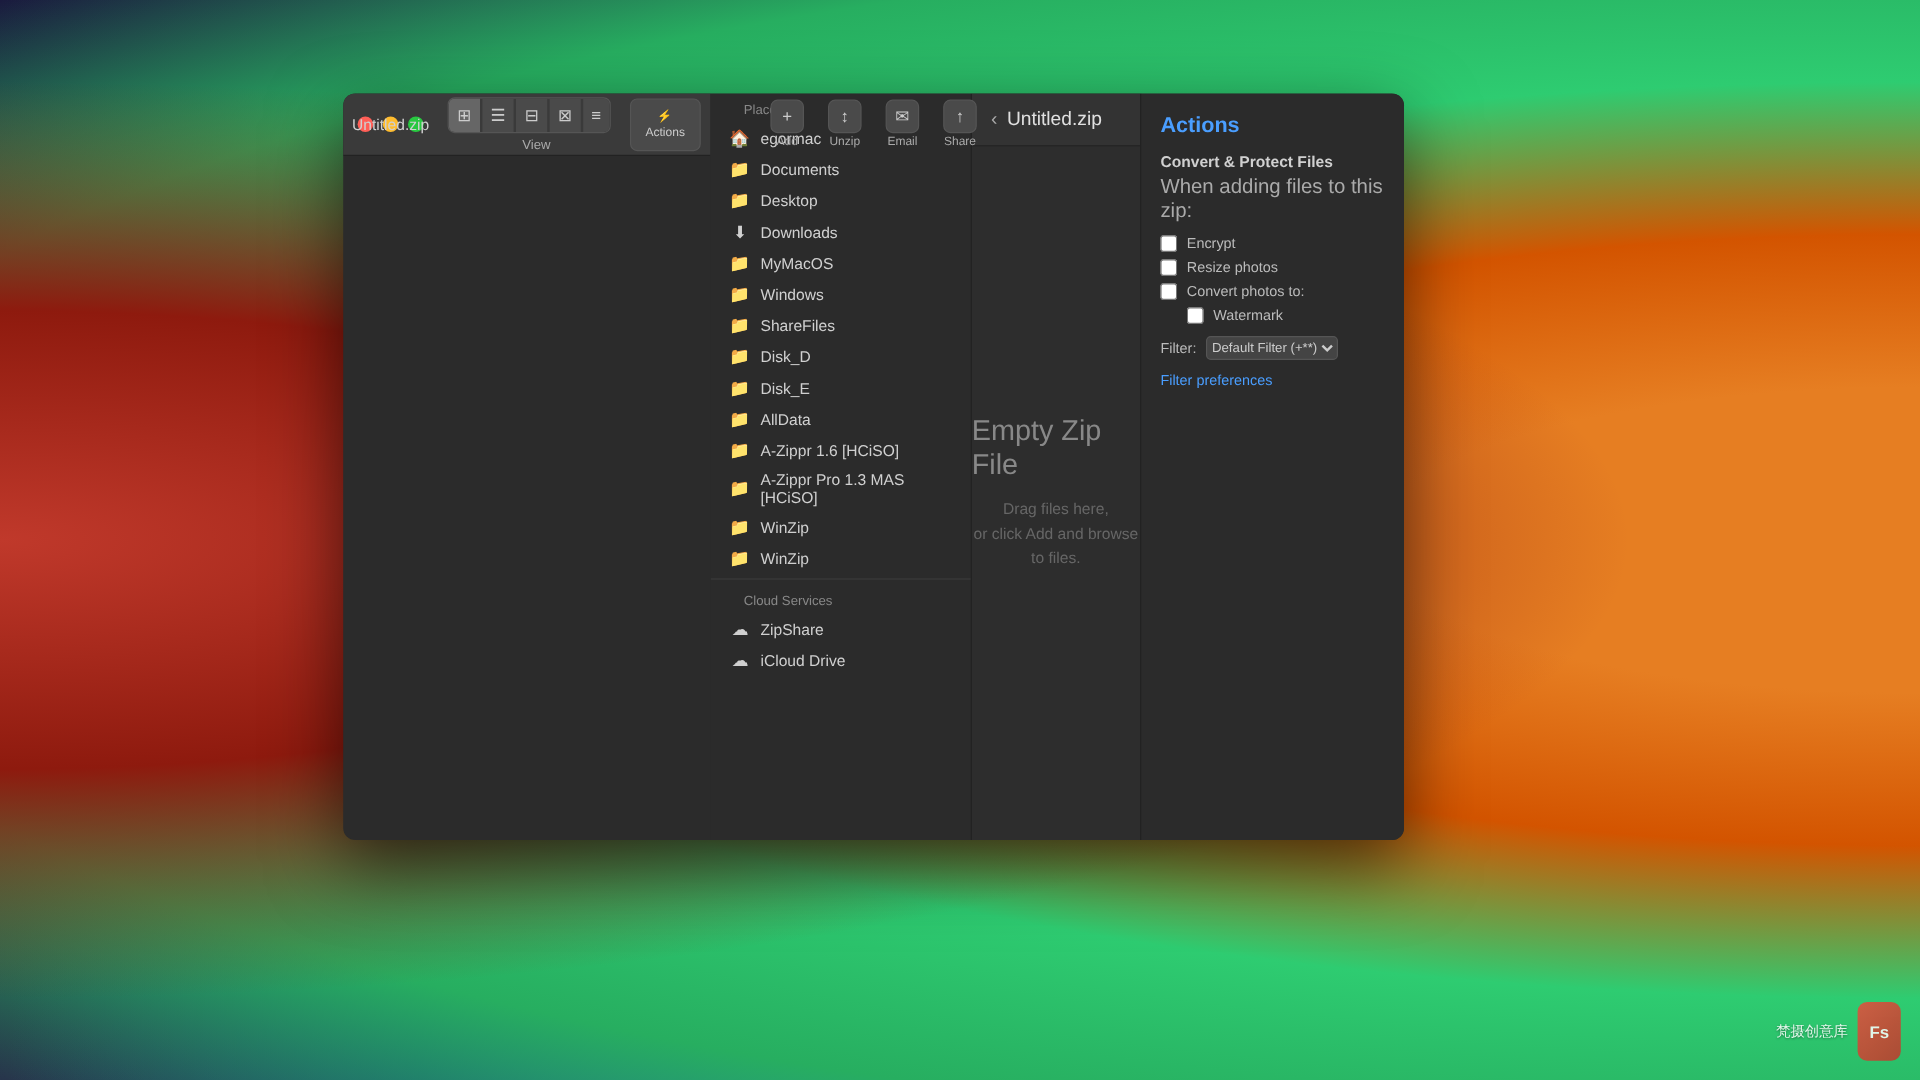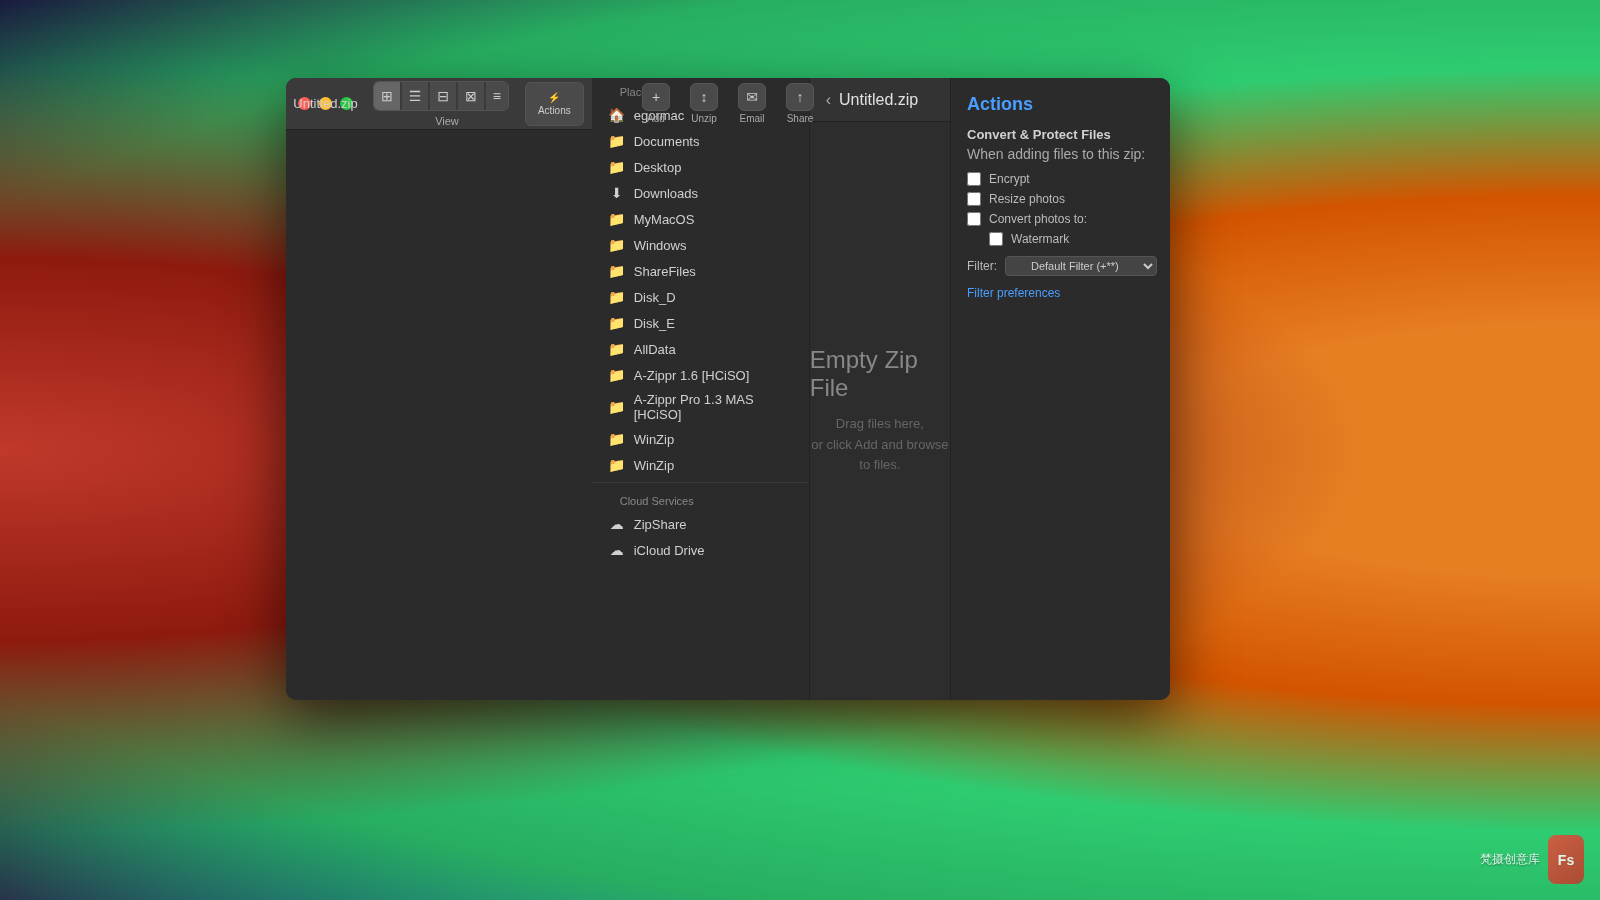--- a/index.html
+++ b/index.html
@@ -311,21 +311,21 @@
 
     .actions-section-title {
       color: #d0d0d0;
       font-size: 13px;
       font-weight: 600;
       margin-bottom: 4px;
     }
 
     .actions-subtitle {
       color: #aaa;
-      font-size: 14px;
+      font-size: 17px;
       margin-bottom: 10px;
     }
 
     .checkbox-row {
       display: flex;
       align-items: flex-end;
       gap: 8px;
       margin-bottom: 6px;
     }
 
@@ -351,21 +351,21 @@
       color: #bbb;
       font-size: 12px;
     }
 
     .filter-select {
       background: #444;
       border: 1px solid #555;
       border-radius: 4px;
       color: #ccc;
       font-size: 11px;
-      padding: 2px 21px;
+      padding: 2px 0;
       cursor: pointer;
     }
 
     .filter-preferences-link {
       color: #4a9eff;
       font-size: 12px;
       cursor: pointer;
       display: block;
       margin-top: 10px;
       text-decoration: none;

